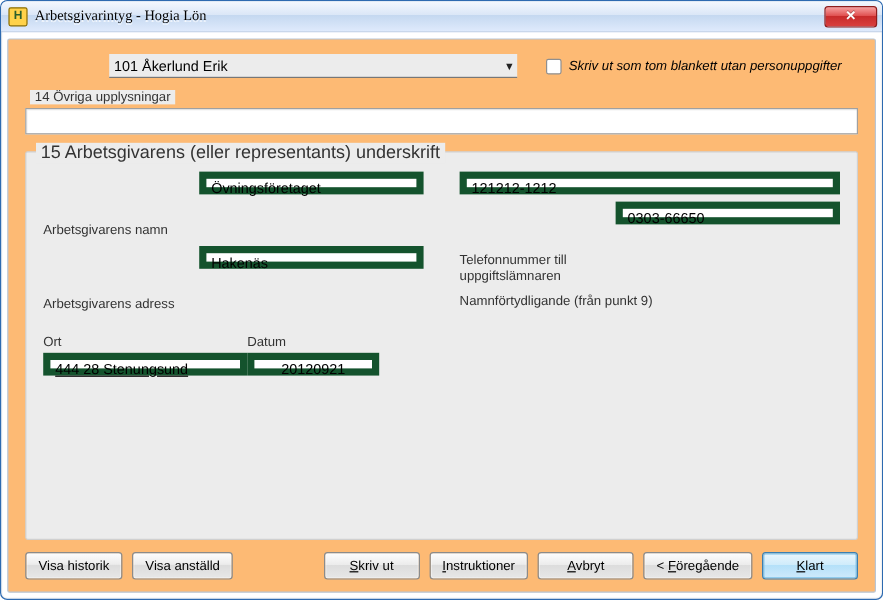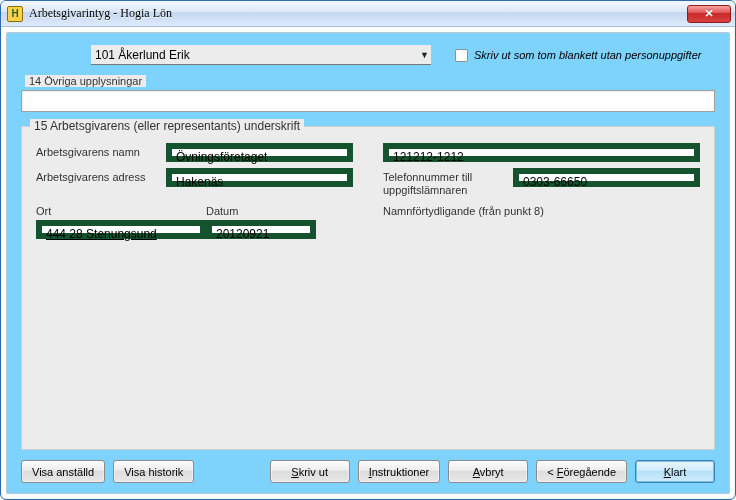--- a/index.html
+++ b/index.html
@@ -58,21 +58,21 @@
     font-weight: bold;
     font-size: 11px;
     text-shadow: 0 -1px 0 rgba(0,0,0,0.3);
     cursor: default;
   }
   .client {
     flex: 1;
     margin: 5px;
     border: 1px solid #b8c6d6;
     border-radius: 2px;
-    background: #7dd3fc;
+    background: #fdba74;
     position: relative;
     padding: 12px 14px 10px 14px;
     display: flex;
     flex-direction: column;
   }
   .top-row {
     display: flex;
     align-items: center;
     gap: 24px;
     margin-bottom: 10px;
@@ -137,39 +137,40 @@
     position: relative;
     flex: 1;
     background: #ececec;
   }
   .group15-label {
     position: absolute;
     top: -8px;
     left: 8px;
     background: #ececec;
     padding: 0 4px;
-    font-size: 12px;
+    font-size: 15px;
     color: #333;
   }
   .cols {
     display: flex;
     gap: 30px;
   }
   .col { flex: 1; }
   .field-row {
     display: flex;
     align-items: flex-start;
     margin-bottom: 6px;
   }
   .field-row .lbl {
     width: 130px;
     font-size: 11px;
     color: #333;
     padding-top: 3px;
     line-height: 1.2;
+    margin-top: 40px;
   }
   .txt {
     flex: 1;
     height: 19px;
     border: 6px solid #14532d;
     background: #fff;
     padding: 0 4px;
     font-size: 12px;
     line-height: 17px;
     color: #000;
@@ -177,21 +178,21 @@
   .small-pair {
     display: flex;
     margin-top: 18px;
   }
   .small-field .sub-lbl {
     font-size: 11px;
     color: #333;
     margin-bottom: 3px;
   }
   .small-field .txt.s1 { width: 170px; text-decoration: underline; }
-  .small-field .txt.s2 { width: 110px; }
+  .small-field .txt.s2 { width: 110px; text-align: center; }
   .static-note {
     font-size: 11px;
     color: #333;
     margin-top: 8px;
   }
 
   .button-bar {
     display: flex;
     align-items: center;
     gap: 8px;
@@ -278,28 +279,28 @@
         </div>
 
         <div class="col">
           <div class="field-row">
             <div class="txt">121212-1212</div>
           </div>
           <div class="field-row">
             <div class="lbl">Telefonnummer till uppgiftslämnaren</div>
             <div class="txt">0303-66650</div>
           </div>
-          <div class="static-note">Namnförtydligande (från punkt 8)</div>
+          <div class="static-note">Namnförtydligande (från punkt 9)</div>
         </div>
       </div>
     </div>
 
     <div class="button-bar">
+      <div class="btn">Visa historik</div>
       <div class="btn">Visa anställd</div>
-      <div class="btn">Visa historik</div>
       <div class="spacer"></div>
       <div class="btn">
           <span><span class="u">S</span><span>kriv ut</span></span>
         </div>
       <div class="btn">
           <span><span class="u">I</span><span>nstruktioner</span></span>
         </div>
       <div class="btn">
           <span><span class="u">A</span><span>vbryt</span></span>
         </div>

